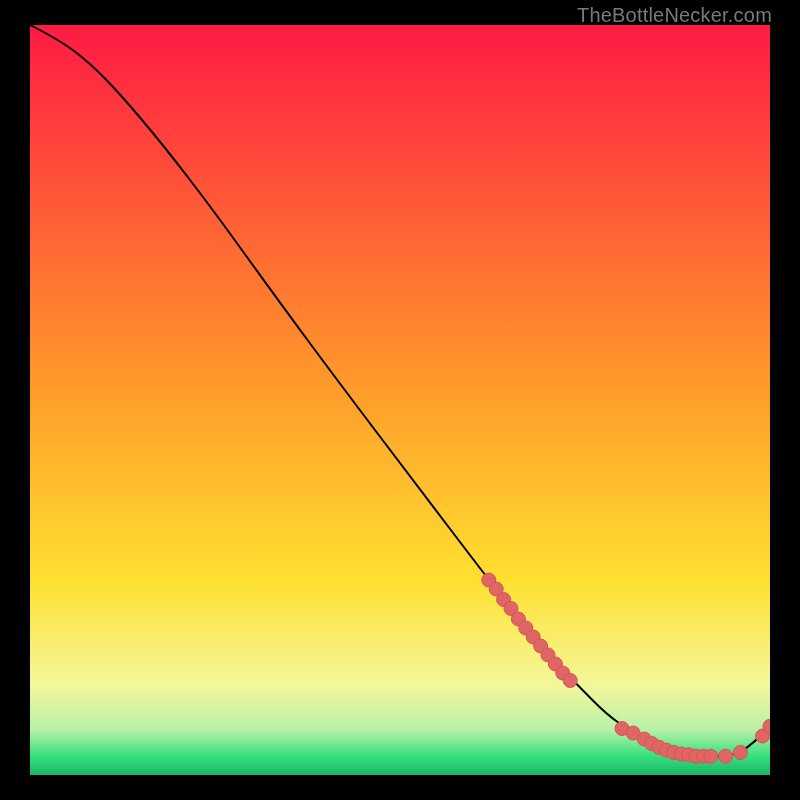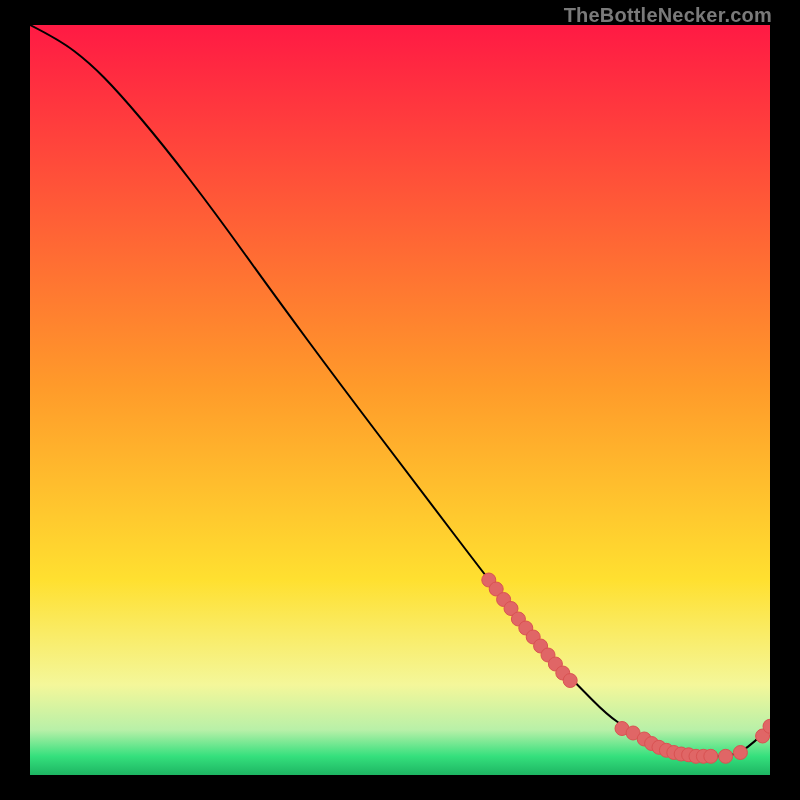--- a/index.html
+++ b/index.html
@@ -28,21 +28,21 @@
     display: block;
     width: 740px;
     height: 750px;
   }
   .watermark {
     position: absolute;
     top: 4px;
     right: 28px;
     color: #7a7a7a;
     font-size: 20px;
-    font-weight: 700;
+    font-weight: 400;
     letter-spacing: 0.2px;
     user-select: none;
   }
 </style>
 </head>
 <body>
 
 <div class="stage">
 
   <div class="watermark">TheBottleNecker.com</div>

